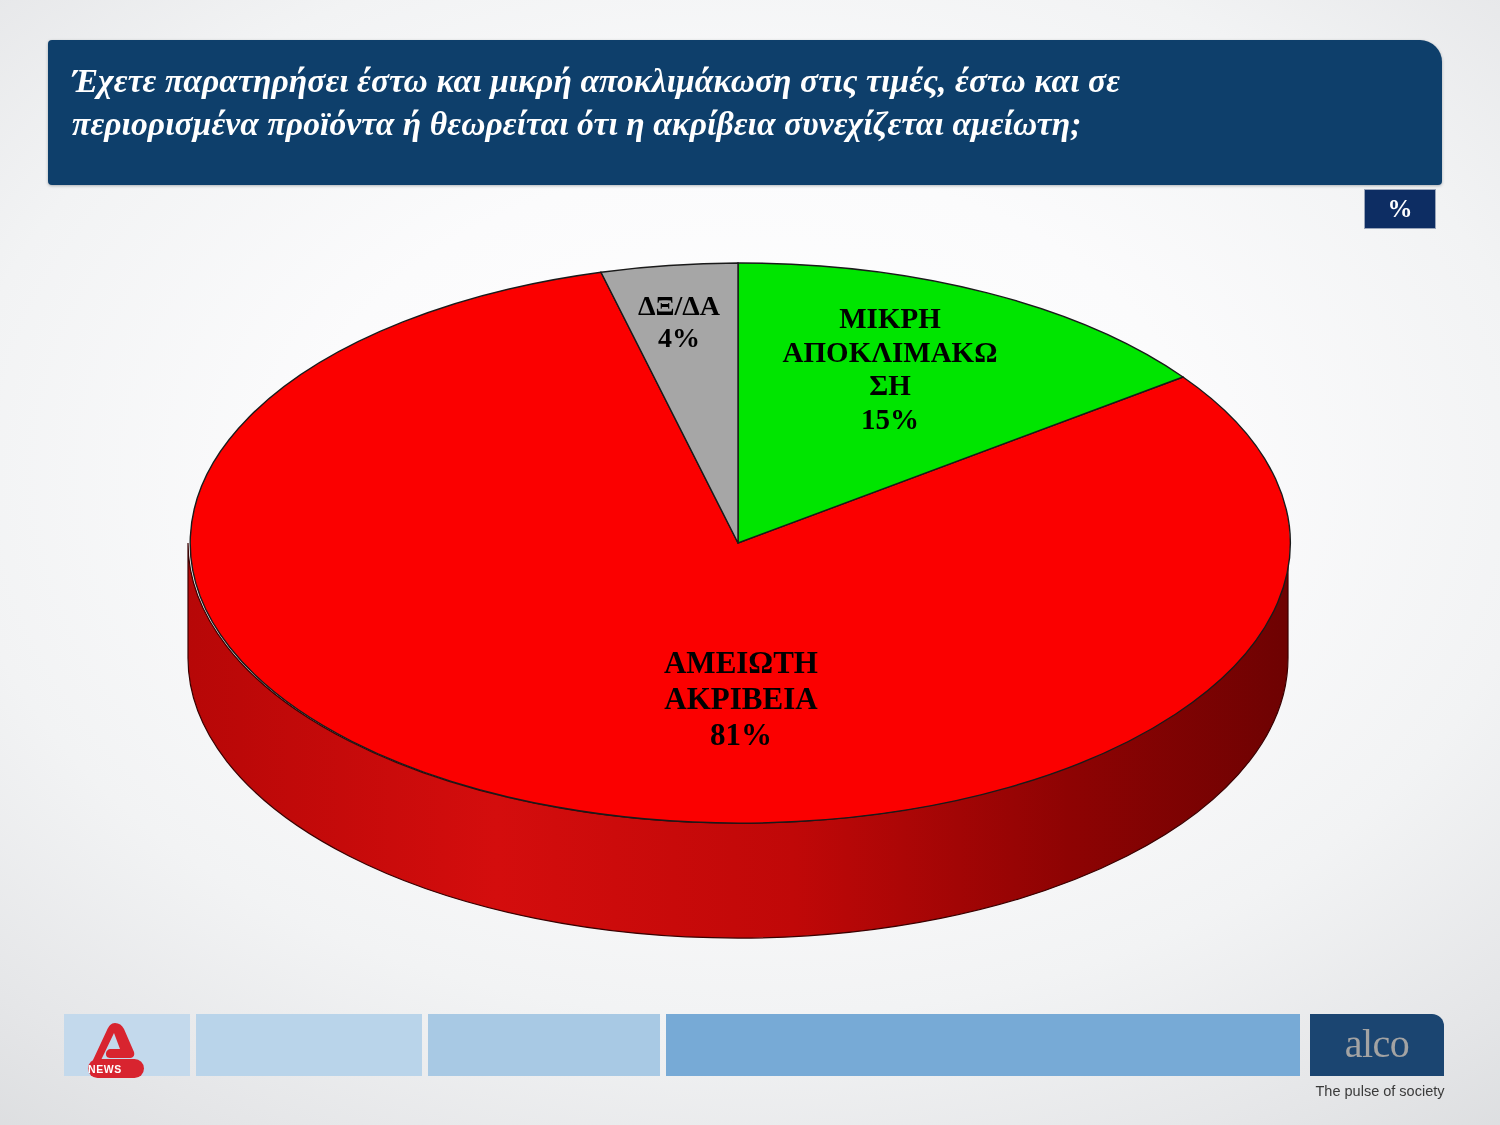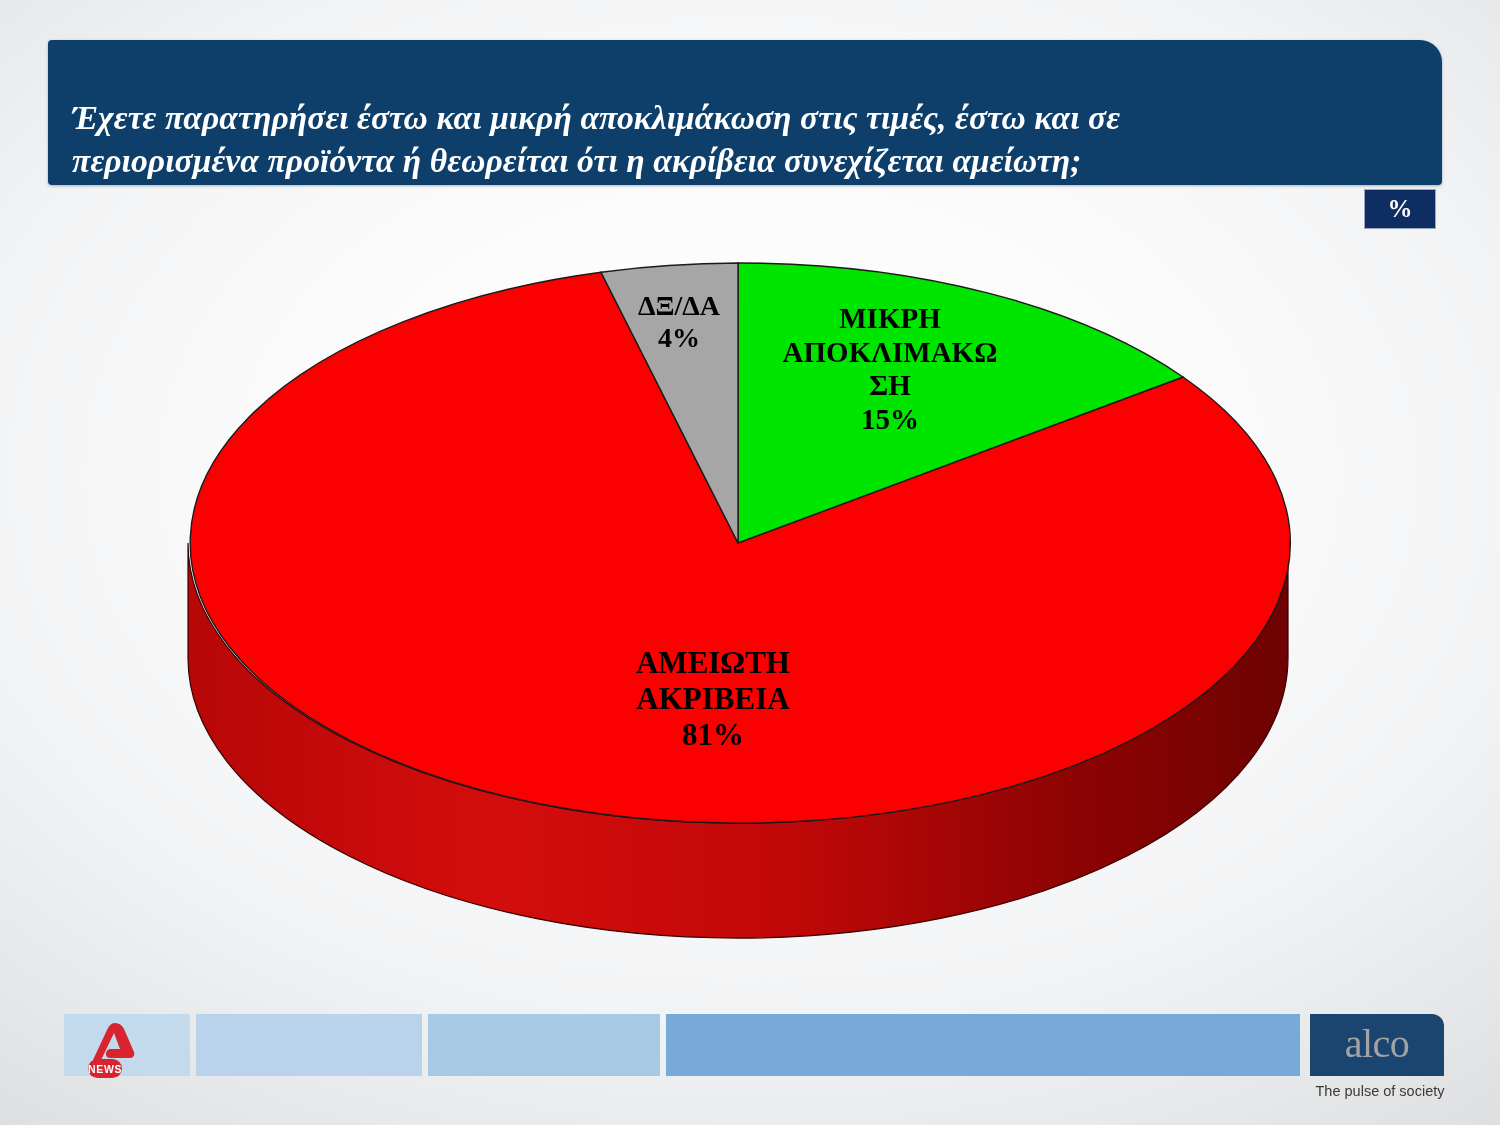--- a/index.html
+++ b/index.html
@@ -44,21 +44,20 @@
   }
   #title-text {
     color: #ffffff;
     font-size: 33.5px;
     line-height: 1.27;
     font-weight: bold;
     font-style: italic;
     font-family: "Liberation Serif", "DejaVu Serif", serif;
     letter-spacing: 0.1px;
     white-space: pre-line;
-    margin-top: 37px;
   }
 
   
   #percent-badge {
     position: absolute;
     left: 1364px;
     top: 189px;
     width: 72px;
     height: 40px;
     background: #0d2d63;
@@ -93,21 +92,21 @@
     position: absolute;
     text-align: center;
     color: #000000;
     font-weight: bold;
     font-family: "Liberation Serif", "DejaVu Serif", serif;
     line-height: 1.16;
     white-space: pre-line;
     pointer-events: none;
   }
   #label-slice-0 {           
-    left: 533px;
+    left: 561px;
     top: 415px;
     width: 360px;
     font-size: 31px;
   }
   #label-slice-1 {           
     left: 740px;
     top: 72px;
     width: 300px;
     font-size: 29px;
   }
@@ -141,27 +140,27 @@
     position: absolute;
     left: 84px;
     top: 1020px;
     width: 66px;
     height: 56px;
   }
   #alpha-news-pill {
     position: absolute;
     left: 88px;
     top: 1059px;
-    width: 34px;
+    width: 56px;
     height: 19px;
     background: #d8242f;
     border-radius: 10px;
     display: flex;
     align-items: center;
-    justify-content: flex-end;
+    justify-content: flex-start;
   }
   #alpha-news-pill span {
     color: #ffffff;
     font-size: 10.5px;
     font-weight: bold;
     letter-spacing: 0.6px;
     font-family: "Liberation Sans", "DejaVu Sans", sans-serif;
   }
 
   

